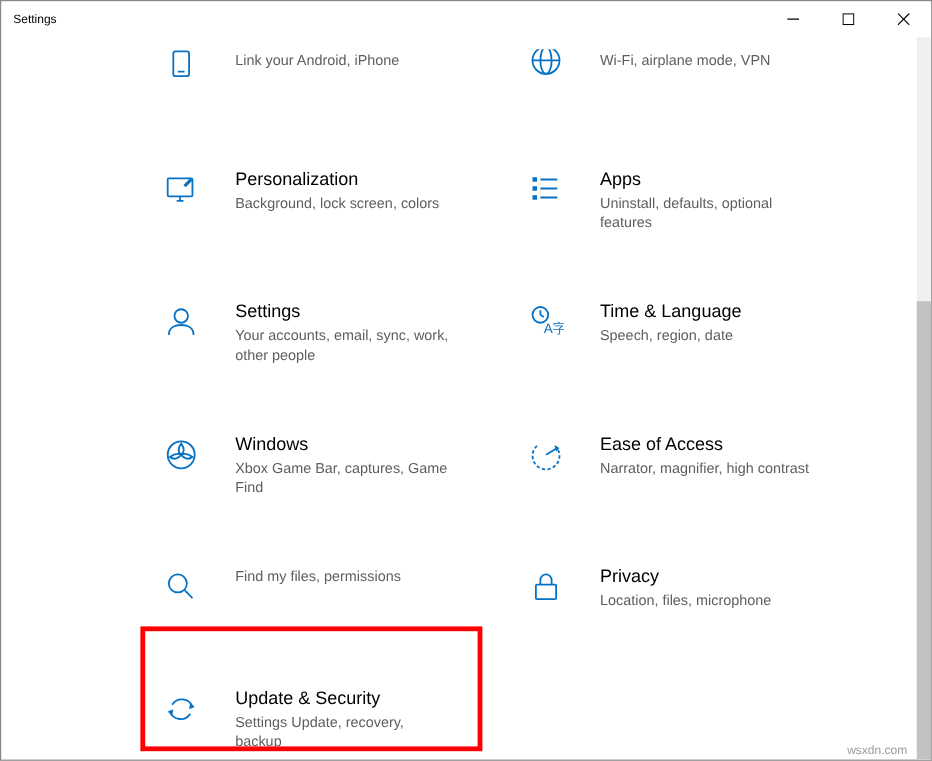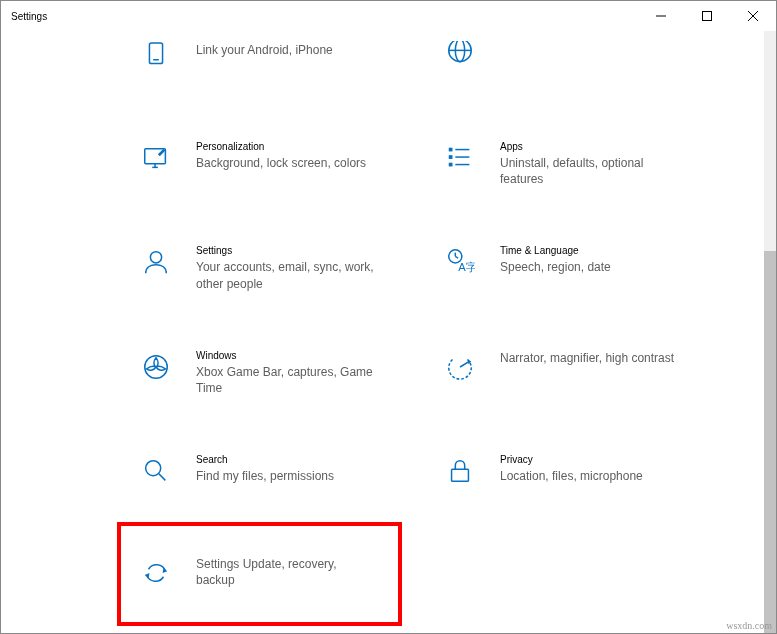--- a/index.html
+++ b/index.html
@@ -61,32 +61,32 @@
       display: flex;
       align-items: flex-start;
       padding: 8px 8px 8px 0;
       min-height: 60px;
       margin-bottom: 42px;
     }
     .tile .icon {
       width: 40px;
       flex-shrink: 0;
       display: flex;
-      justify-content: center;
+      justify-content: flex-start;
       padding-top: 2px;
     }
     .tile .icon svg {
       width: 30px;
       height: 30px;
     }
     .tile .text {
       padding-left: 20px;
     }
     .tile .title {
-      font-size: 10px;
+      font-size: 15px;
       color: #000;
       margin-bottom: 3px;
     }
     .tile .subtitle {
       font-size: 12px;
       color: #5e5e5e;
       line-height: 1.35;
       max-width: 180px;
     }
     .highlight {
@@ -109,25 +109,24 @@
     .scrollthumb {
       position: absolute;
       left: 0;
       right: 0;
       top: 220px;
       bottom: 0;
       background: #c2c2c2;
     }
     .watermark {
       position: absolute;
-      right: 4px;
+      right: 20px;
       bottom: 2px;
       font-size: 10px;
       color: #999;
-      font-family: Liberation Serif, serif;
     }
     .stroke-blue { stroke: #0772c4; fill: none; stroke-width: 1.6; }
     .fill-blue { fill: #0772c4; }
   </style>
 </head>
 <body>
 
 <div class="titlebar">
   <span class="titlebar-title">Settings</span>
   <div class="titlebar-controls">
@@ -167,20 +166,24 @@
     </div>
 
     <div class="tile">
       <div class="icon">
         <svg viewBox="0 0 32 32">
             <circle cx="16" cy="10" r="12" class="stroke-blue"></circle>
             <ellipse cx="16" cy="10" rx="5" ry="12" class="stroke-blue"></ellipse>
             <line x1="4" y1="10" x2="28" y2="10" class="stroke-blue"></line>
           </svg>
       </div>
+      <div class="text">
+        <div class="title"></div>
+        <div class="subtitle">Wi-Fi, airplane mode, VPN</div>
+      </div>
     </div>
 
     <div class="tile">
       <div class="icon">
         <svg viewBox="0 0 32 32">
             <rect x="4" y="6" width="22" height="16" rx="1" class="stroke-blue"></rect>
             <line x1="12" y1="26" x2="18" y2="26" class="stroke-blue"></line>
             <line x1="15" y1="22" x2="15" y2="26" class="stroke-blue"></line>
             <path d="M18 12 L24 6 L26 8 L20 14 Z" class="fill-blue"></path>
           </svg>
@@ -238,46 +241,46 @@
 
     <div class="tile">
       <div class="icon">
         <svg viewBox="0 0 32 32">
             <circle cx="16" cy="16" r="12" class="stroke-blue"></circle>
             <path d="M16 6 C19 10 19 14 16 16 C13 14 13 10 16 6 Z M6 18 C10 15 14 15 16 16 C14 19 10 21 6 18 Z M26 18 C22 15 18 15 16 16 C18 19 22 21 26 18 Z" class="stroke-blue"></path>
           </svg>
       </div>
       <div class="text">
         <div class="title">Windows</div>
-        <div class="subtitle">Xbox Game Bar, captures, Game Time</div>
+        <div class="subtitle">Xbox Game Bar, captures, Game Find</div>
       </div>
     </div>
 
     <div class="tile">
       <div class="icon">
         <svg viewBox="0 0 32 32">
             <path d="M8 8 A12 12 0 1 0 24 8" class="stroke-blue" stroke-dasharray="3 2"></path>
             <line x1="16" y1="16" x2="26" y2="10" class="stroke-blue"></line>
             <polygon points="24,8 28,10 25,13" class="fill-blue"></polygon>
           </svg>
       </div>
       <div class="text">
+        <div class="title">Ease of Access</div>
         <div class="subtitle">Narrator, magnifier, high contrast</div>
       </div>
     </div>
 
     <div class="tile">
       <div class="icon">
         <svg viewBox="0 0 32 32">
             <circle cx="13" cy="13" r="8" class="stroke-blue"></circle>
             <line x1="19" y1="19" x2="26" y2="26" class="stroke-blue"></line>
           </svg>
       </div>
       <div class="text">
-        <div class="title">Search</div>
         <div class="subtitle">Find my files, permissions</div>
       </div>
     </div>
 
     <div class="tile">
       <div class="icon">
         <svg viewBox="0 0 32 32">
             <rect x="7" y="14" width="18" height="13" rx="1" class="stroke-blue"></rect>
             <path d="M11 14 v-4 a5 5 0 0 1 10 0 v4" class="stroke-blue"></path>
           </svg>
@@ -291,20 +294,21 @@
     <div class="tile">
       <div class="icon">
         <svg viewBox="0 0 32 32">
             <path d="M8 12 A10 10 0 0 1 26 14" class="stroke-blue"></path>
             <polygon points="24,10 28,14 23,16" class="fill-blue"></polygon>
             <path d="M24 20 A10 10 0 0 1 6 18" class="stroke-blue"></path>
             <polygon points="8,22 4,18 9,16" class="fill-blue"></polygon>
           </svg>
       </div>
       <div class="text">
+        <div class="title">Update &amp; Security</div>
         <div class="subtitle">Settings Update, recovery, backup</div>
       </div>
     </div>
 
     <div></div>
 
   </div>
 </div>
 
 <div class="highlight"></div>

